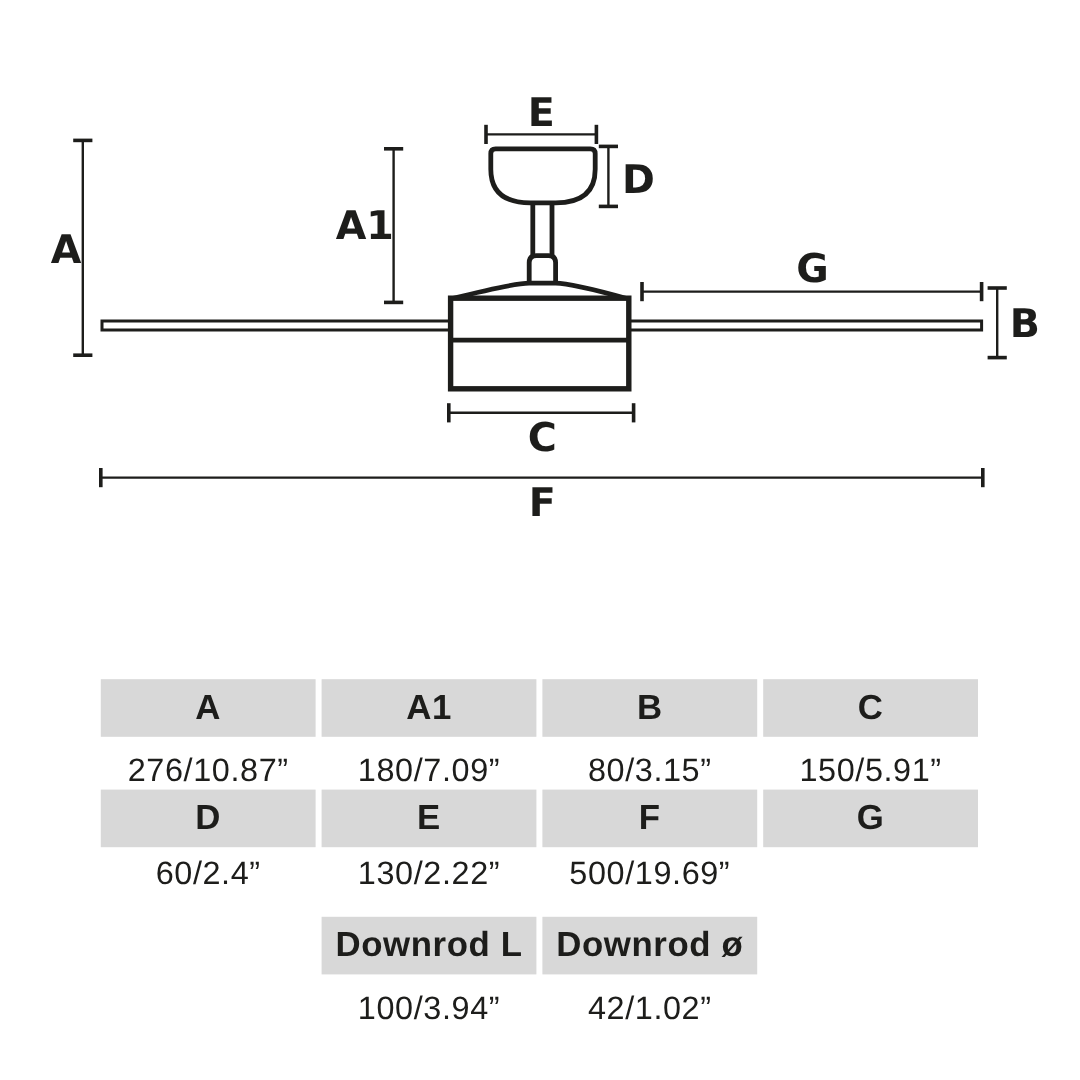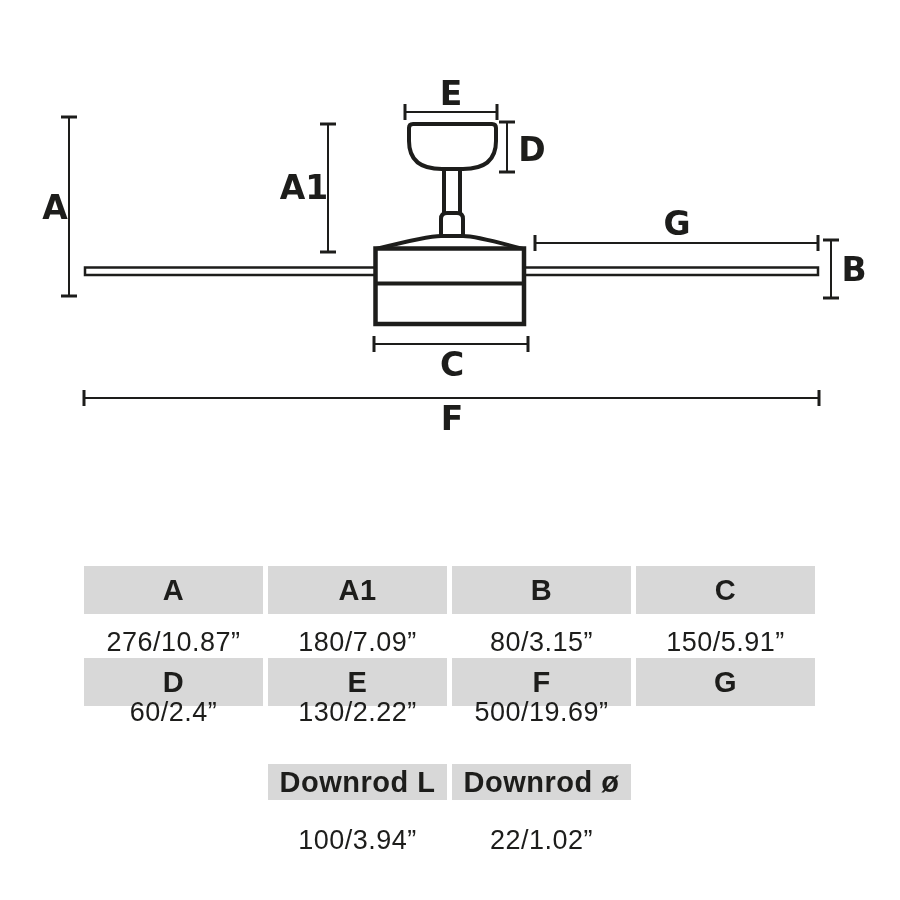--- a/index.html
+++ b/index.html
@@ -18,22 +18,22 @@
   .t-row { position: absolute; left: 0; width: 731px; display: grid;
            grid-template-columns: repeat(4, 1fr); column-gap: 5px; }
   .t-cell { display: flex; align-items: center; justify-content: center; }
   .t-row.hdr .t-cell.filled { background: #d8d8d8; }
   .t-row.hdr .t-cell { font-weight: bold; font-size: 29px; letter-spacing: 0.5px; }
   .t-row.val .t-cell { font-weight: normal; font-size: 27px; letter-spacing: 0.5px; }
 
   .row-h1 { top: 0;    height: 48px; }
   .row-v1 { top: 48px;  height: 56px; }
   .row-h2 { top: 92px;  height: 48px; }
-  .row-v2 { top: 124px; height: 44px; }
-  .row-h3 { top: 198px; height: 36px; text-align: center; }
+  .row-v2 { top: 140px; height: 44px; }
+  .row-h3 { top: 198px; height: 48px; text-align: center; }
   .row-v3 { top: 252px; height: 44px; }
 
   svg text {
     font-family: "DejaVu Sans", "Liberation Sans", sans-serif;
     font-weight: bold;
     fill: #1d1d1b;
   }
 </style>
 </head>
 <body>
@@ -147,18 +147,18 @@
     <div class="t-row hdr row-h3">
       <div class="t-cell"></div>
       <div class="t-cell filled">Downrod L</div>
       <div class="t-cell filled">Downrod ø</div>
       <div class="t-cell"></div>
     </div>
 
     <div class="t-row val row-v3">
       <div class="t-cell"></div>
       <div class="t-cell">100/3.94”</div>
-      <div class="t-cell">22/1.02”</div>
+      <div class="t-cell">42/1.02”</div>
       <div class="t-cell"></div>
     </div>
 
   </div>
 </div>
 
 </body></html>

